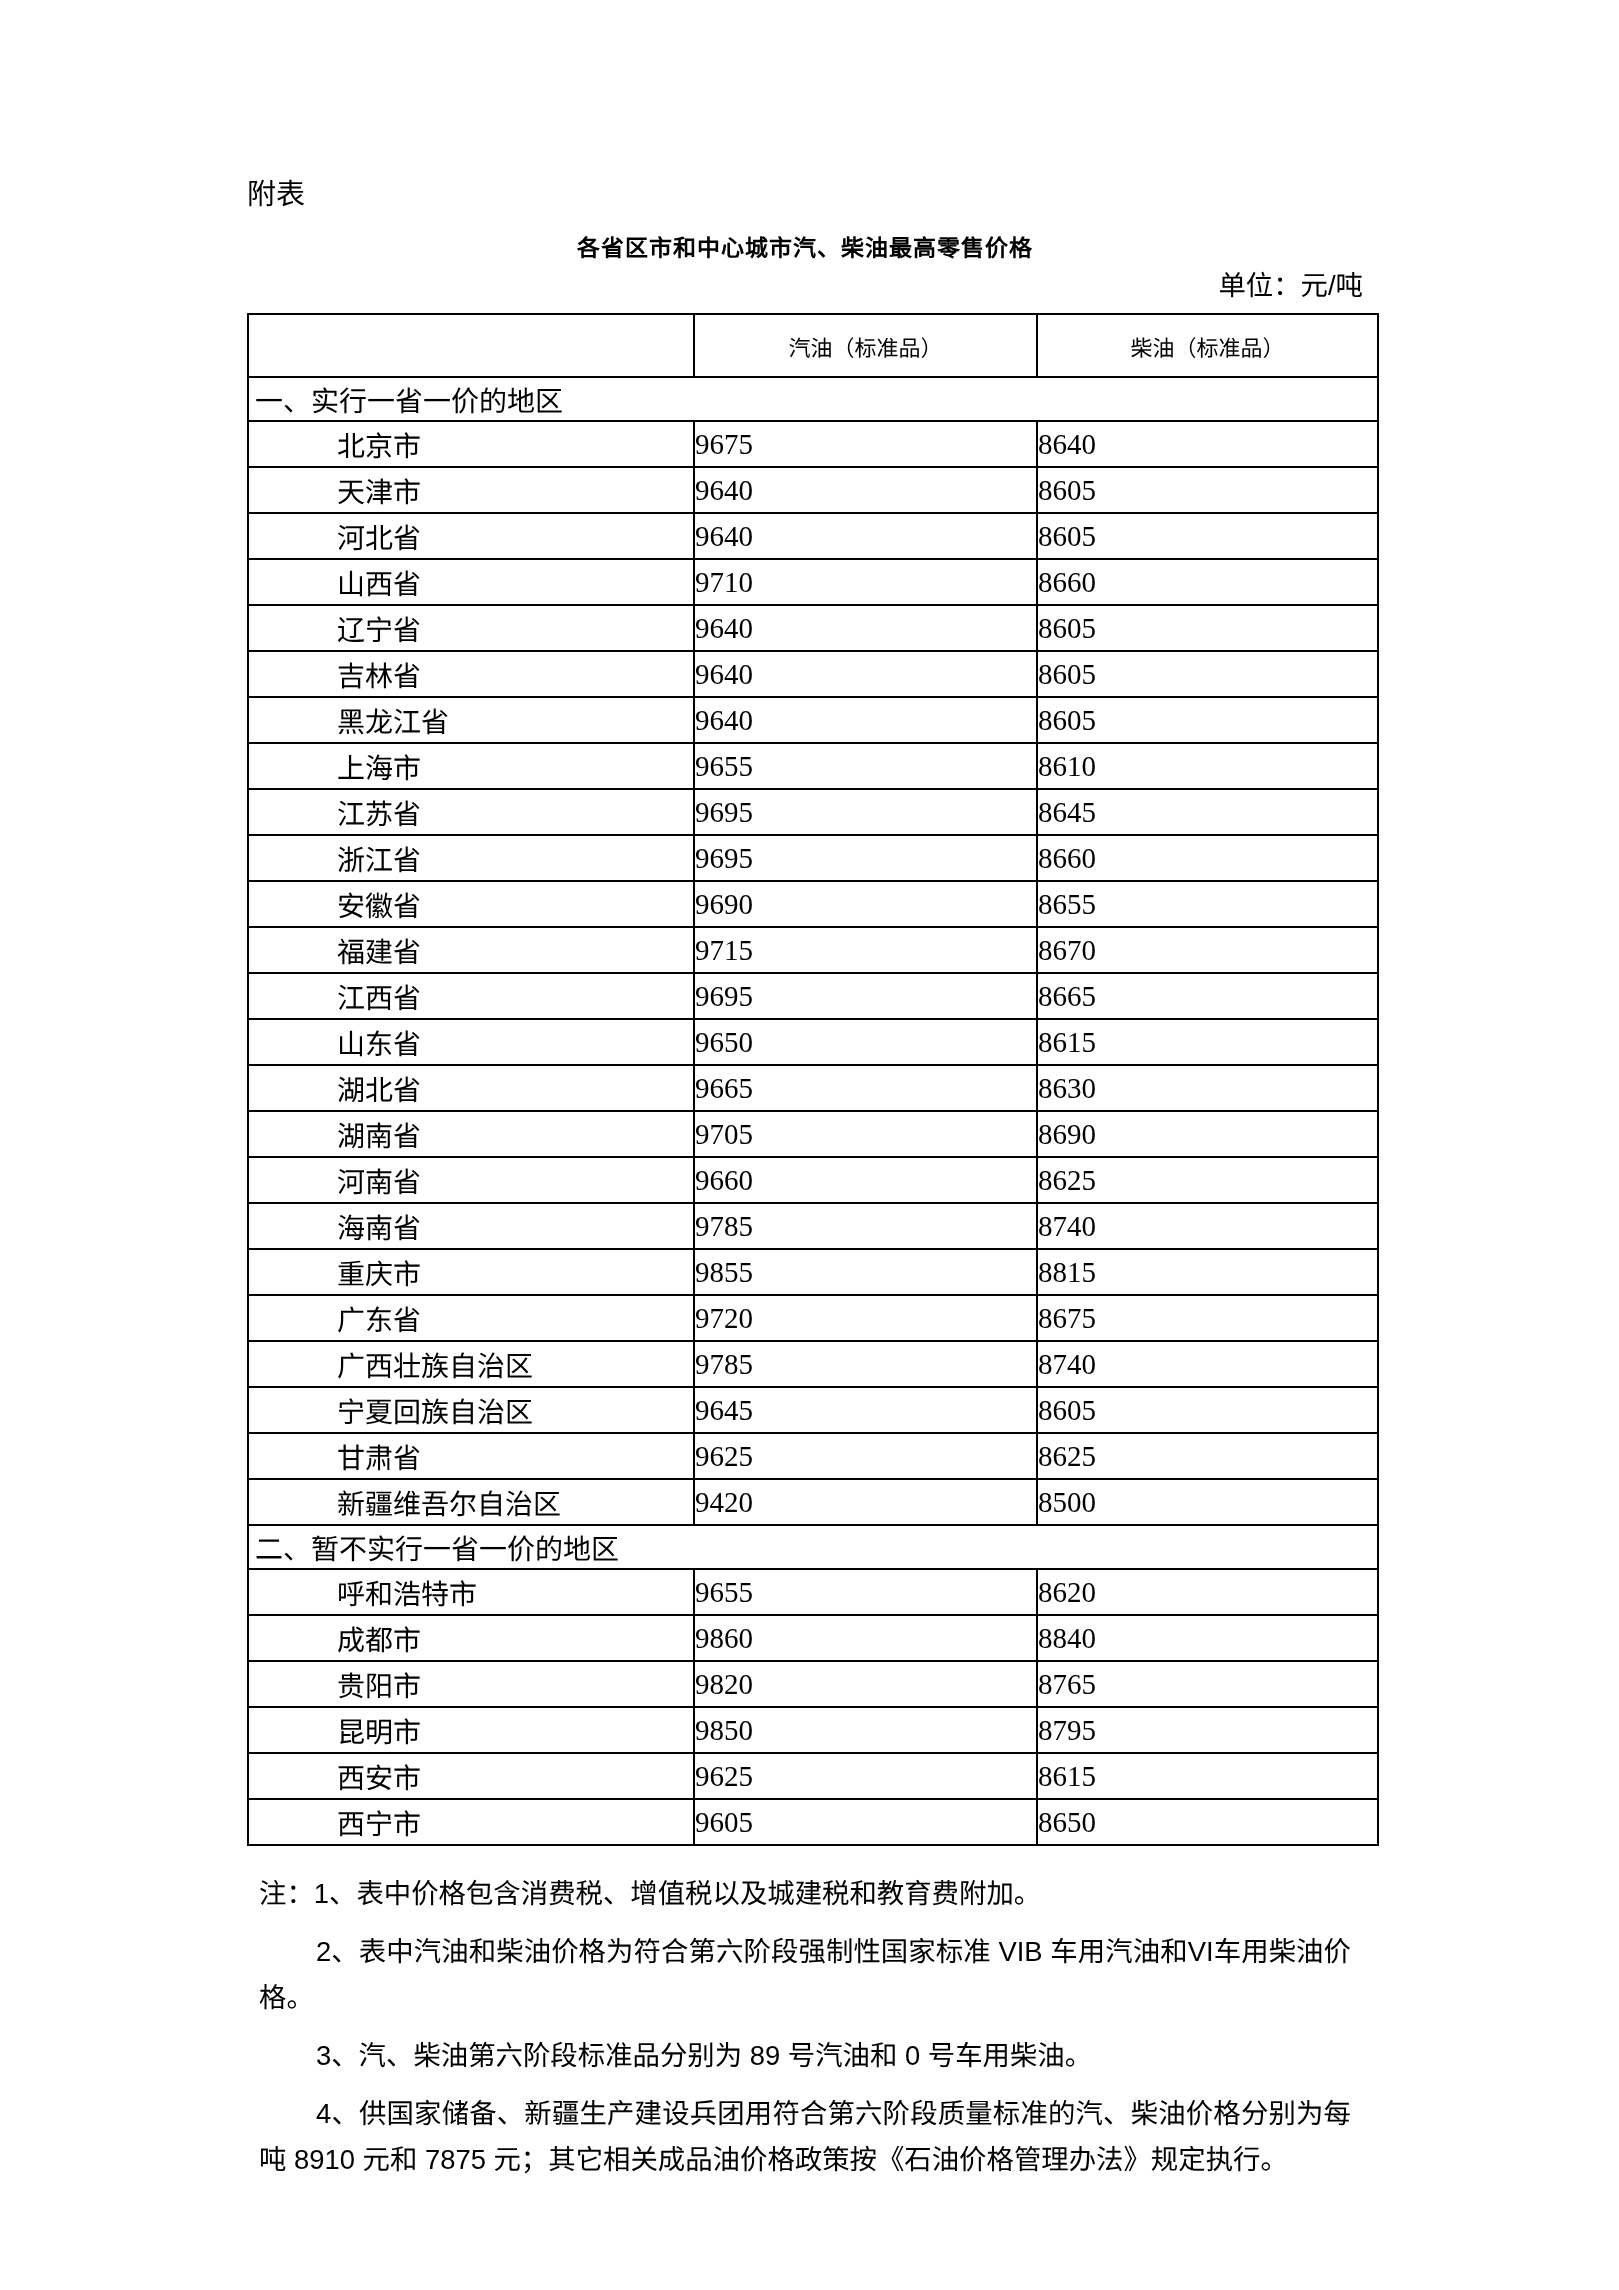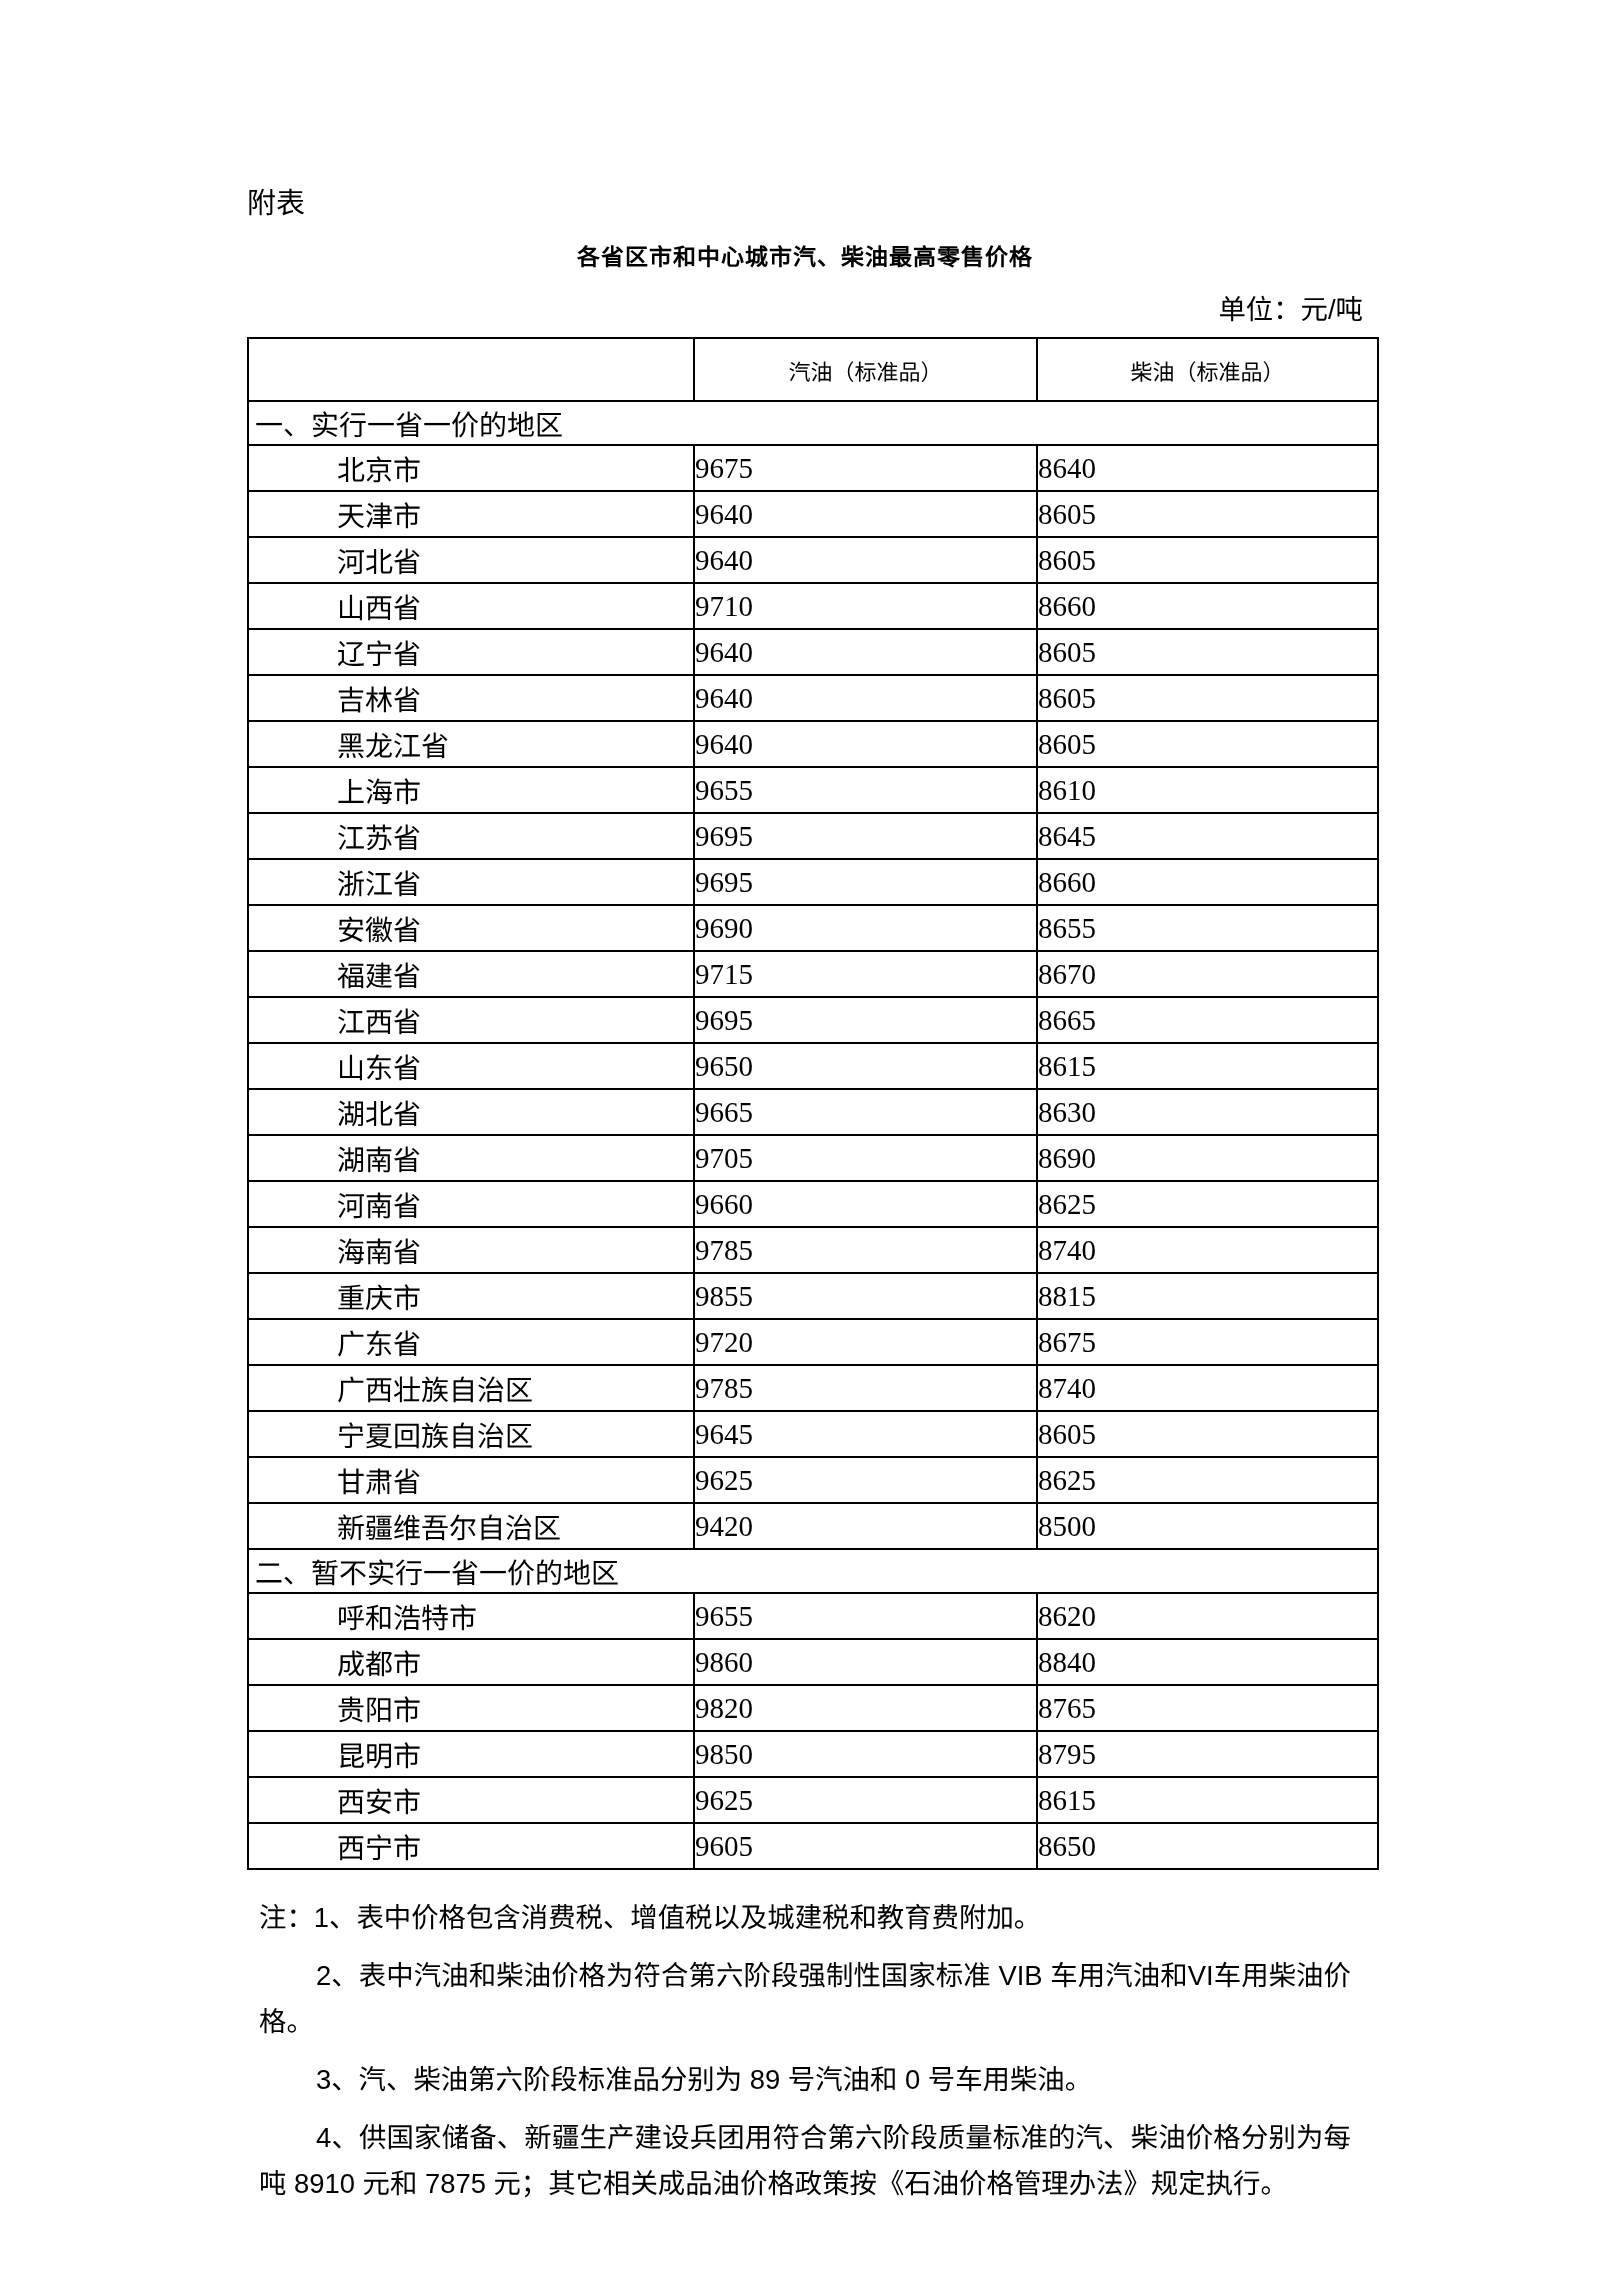--- a/index.html
+++ b/index.html
@@ -2,24 +2,24 @@
 <html lang="zh-CN"><head>
 <meta charset="utf-8">
 <style>
   html,body{margin:0;padding:0;}
   body{
     width:1619px;height:2291px;position:relative;
     background:#ffffff;color:#000;
     font-family:"Liberation Sans","DejaVu Sans",sans-serif;
     -webkit-font-smoothing:antialiased;
   }
-  .content{position:absolute;left:247px;top:186px;width:1116px;}
+  .content{position:absolute;left:247px;top:177px;width:1116px;}
   .attach-label{font-size:29px;line-height:35px;text-align:left;}
   .doc-title{font-size:23px;font-weight:bold;text-align:center;margin-top:16.7px;line-height:39px;letter-spacing:1px;}
-  .unit-line{font-size:27.4px;text-align:right;margin-top:15px;line-height:35px;}
+  .unit-line{font-size:27.4px;text-align:right;margin-top:0;line-height:35px;}
   table.price-table{
     border-collapse:collapse;table-layout:fixed;width:1130px;
     margin-top:10.8px;border:2.9px solid #000;
   }
   .price-table th,.price-table td{
     border:2px solid #000;font-weight:normal;vertical-align:middle;
     padding:0;overflow:hidden;white-space:nowrap;
   }
   .price-table th{height:61px;font-size:22px;text-align:center;}
   .price-table td.section{height:42px;font-size:28px;text-align:left;padding-left:5.9px;}

